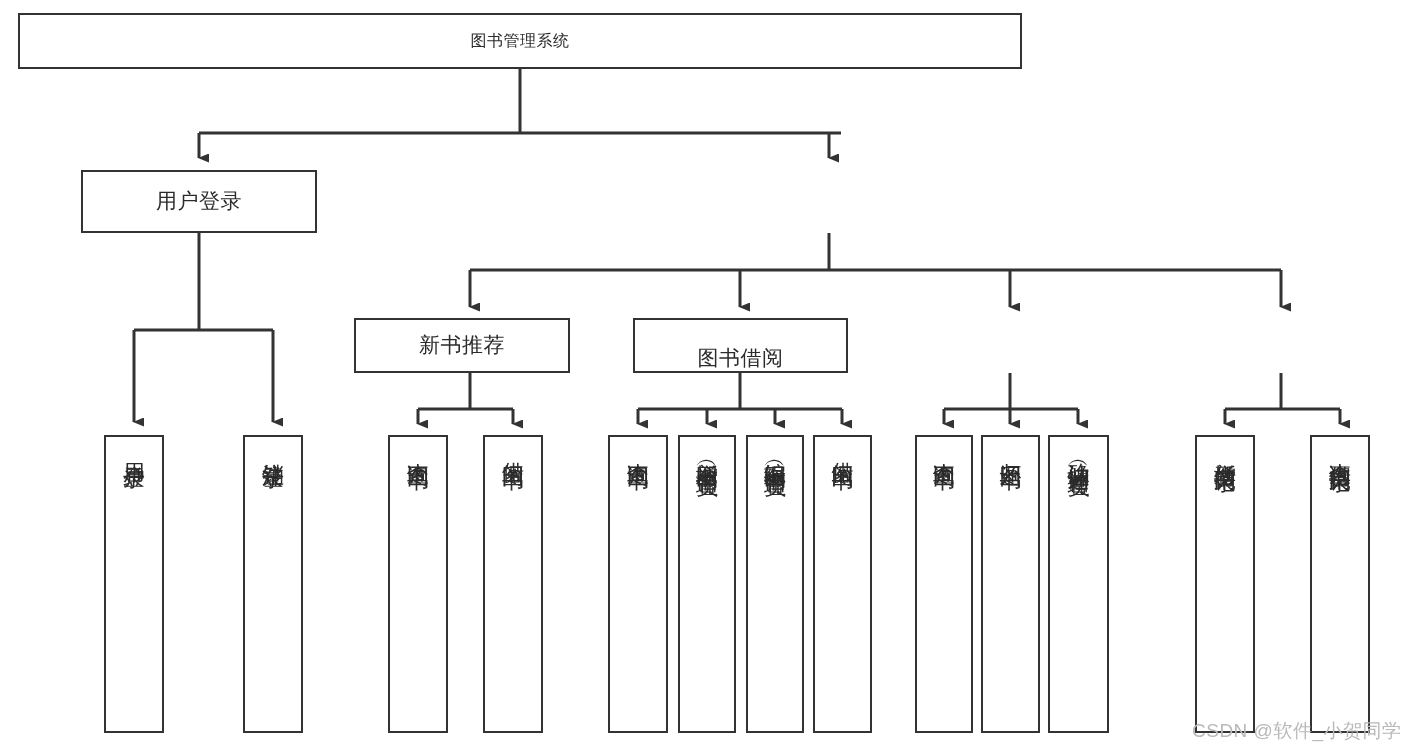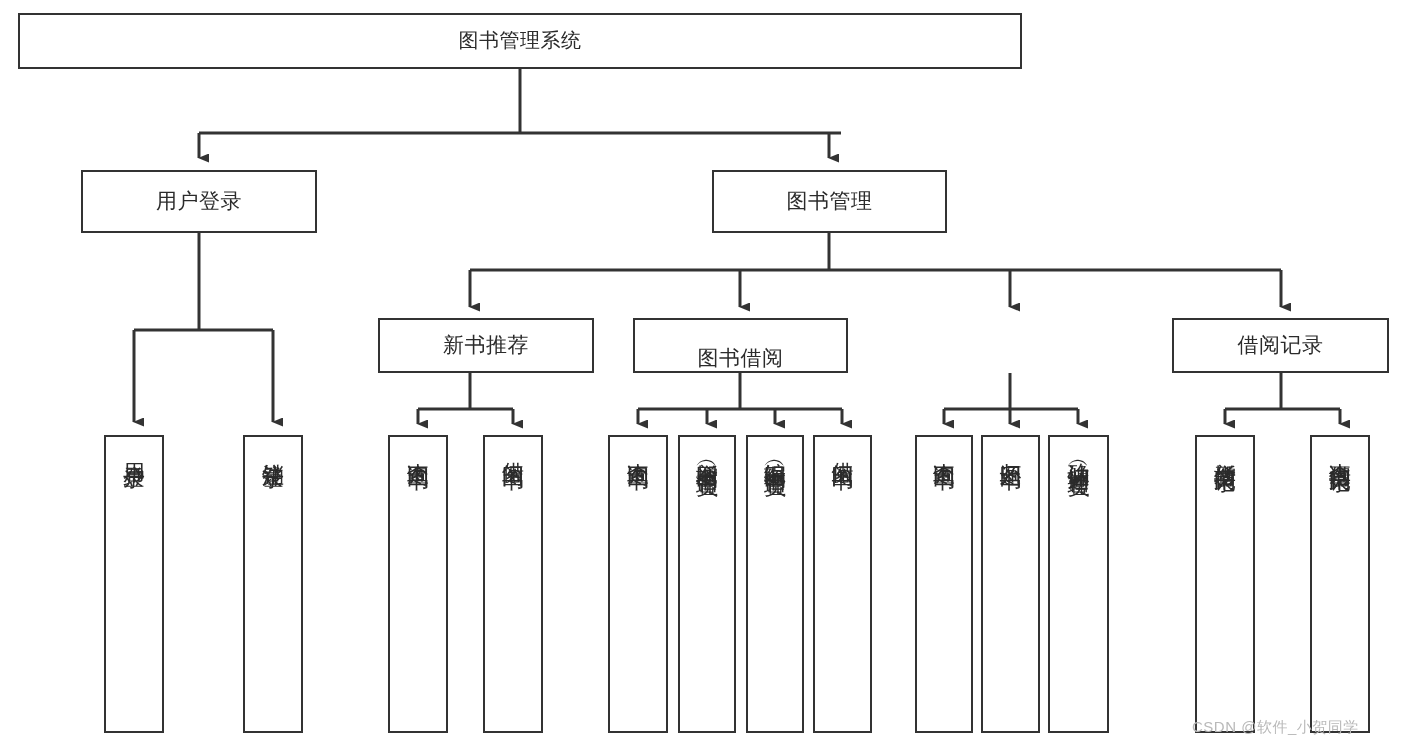--- a/index.html
+++ b/index.html
@@ -52,25 +52,25 @@
   }
   .node.vertical .node-label {
     writing-mode: vertical-rl;
     text-orientation: upright;
     font-size: 22px;
     letter-spacing: 2px;
     line-height: 1;
     white-space: normal;
   }
   .node.root .node-label {
-    font-size: 20px;
+    font-size: 16px;
   }
   .watermark {
     position: absolute;
-    font-size: 15px;
+    font-size: 19px;
     color: #b9b9b9;
     white-space: nowrap;
     letter-spacing: 0.5px;
   }
 </style>
 </head>
 <body>
 
 <div id="diagram-root">
 
@@ -129,32 +129,26 @@
     </g>
   </svg>
 
   <div class="node root horizontal" style="left:18px; top:13px; width:1004px; height:56px;">
     <span class="node-label">图书管理系统</span>
   </div>
 
   <div class="node horizontal" style="left:81px; top:170px; width:236px; height:63px;">
     <span class="node-label">用户登录</span>
   </div>
-  <div class="node horizontal" style="left:712px; top:170px; width:235px; height:63px;">
-    <span class="node-label">图书管理</span>
-  </div>
 
-  <div class="node horizontal" style="left:378px; top:318px; width:216px; height:55px;">
+  <div class="node horizontal" style="left:354px; top:318px; width:216px; height:55px;">
     <span class="node-label">新书推荐</span>
   </div>
   <div class="node horizontal" style="left:633px; top:318px; width:215px; height:55px;align-items:flex-end;">
     <span class="node-label">图书借阅</span>
-  </div>
-  <div class="node horizontal" style="left:1172px; top:318px; width:217px; height:55px;">
-    <span class="node-label">借阅记录</span>
   </div>
 
   <div class="node vertical" style="left:104px; top:435px; width:60px; height:298px;">
     <span class="node-label">用户登录</span>
   </div>
   <div class="node vertical" style="left:243px; top:435px; width:60px; height:298px;">
     <span class="node-label">注销登录</span>
   </div>
   <div class="node vertical" style="left:388px; top:435px; width:60px; height:298px;">
     <span class="node-label">查询图书</span>

